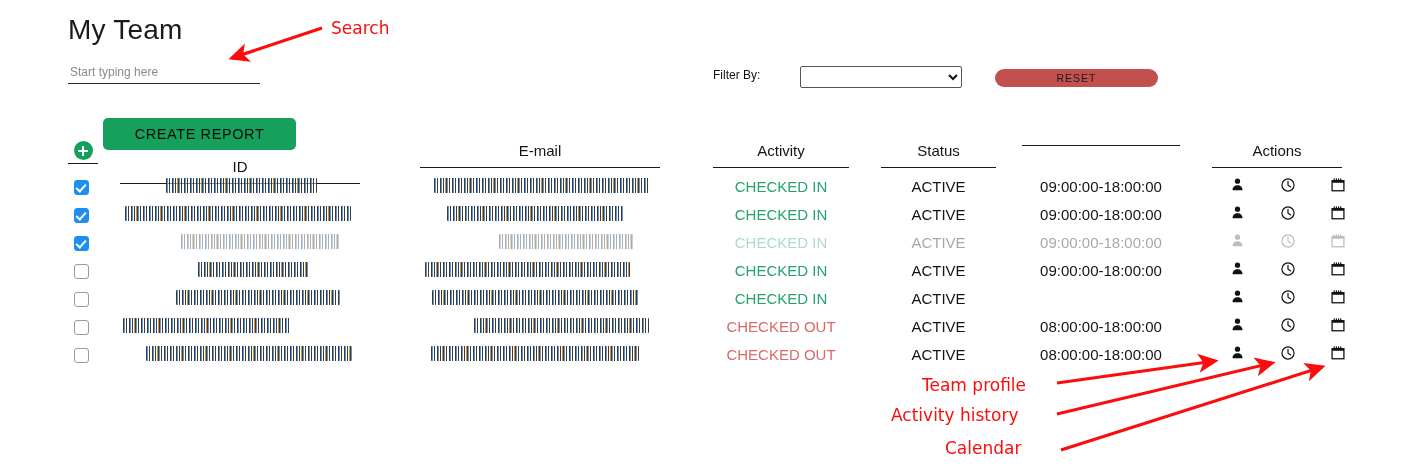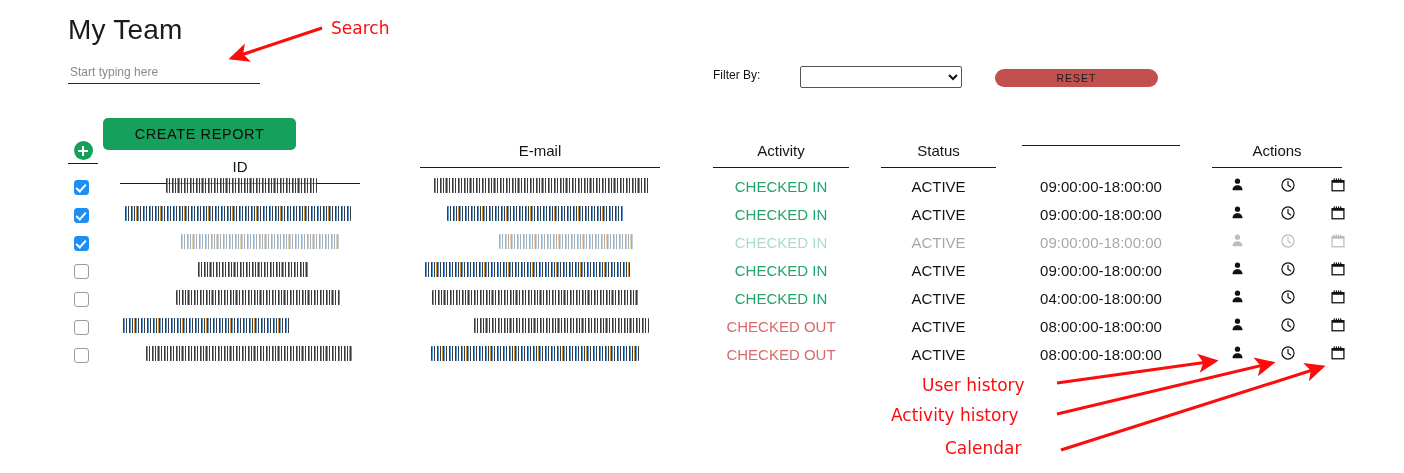--- a/index.html
+++ b/index.html
@@ -269,21 +269,20 @@
                 </g>
               </svg></span>
           </div>
         </div>
         <div class="row" style="top: 144px;">
           <div class="cb off"></div>
           <div class="redact" style="left: 176px; width: 164px;"></div>
           <div class="redact" style="left: 432px; width: 207px;"></div>
           <div class="cell act-in" style="left: 713px; width: 136px;">CHECKED IN</div>
           <div class="cell " style="left: 881px; width: 115px;">ACTIVE</div>
-          <div class="cell " style="left: 1022px; width: 158px;">04:00:00-18:00:00</div>
           <div class="icons" style="left: 1212px; width: 130px;">
             <span class="icn" style="left: 18px;"><svg viewBox="0 0 20 20" width="15" height="15">
                 <circle cx="10" cy="5.6" r="3.5" fill="#111"></circle>
                 <path d="M3.4 17.5c0-3.9 2.9-6.4 6.6-6.4s6.6 2.5 6.6 6.4z" fill="#111"></path>
               </svg></span>
             <span class="icn" style="left: 68px;"><svg viewBox="0 0 20 20" width="16" height="16">
                 <circle cx="10" cy="10" r="7.6" fill="none" stroke="#111" stroke-width="1.5"></circle>
                 <path d="M10 5.4V10.3l3.4 2.1" fill="none" stroke="#111" stroke-width="1.5" stroke-linecap="round"></path>
               </svg></span>
             <span class="icn" style="left: 118px;"><svg viewBox="0 0 20 20" width="16" height="16">
@@ -342,21 +341,21 @@
                 <g stroke="#111" stroke-width="1.5" stroke-linecap="round">
                   <path d="M5.3 2.3v2.6M8 2.3v2.6M10.7 2.3v2.6M13.4 2.3v2.6"></path>
                 </g>
               </svg></span>
           </div>
         </div>
       </div>
   </div>
 
   <div class="anno" id="anno-search" style="left:331px;top:18px;">Search</div>
-  <div class="anno" id="anno-user" style="left:922px;top:375px;">User history</div>
+  <div class="anno" id="anno-user" style="left:922px;top:375px;">Team profile</div>
   <div class="anno" id="anno-hist" style="left:891px;top:405px;">Activity history</div>
   <div class="anno" id="anno-cal" style="left:945px;top:438px;">Calendar</div>
 
   <svg class="arrows" viewBox="0 0 1404 473">
     <defs>
       <marker id="ah" markerWidth="7" markerHeight="7" refX="5.4" refY="3.1" orient="auto">
         <path d="M0,0 L6.6,3.1 L0,6.2 L1.6,3.1 z" fill="#fc0d0d"></path>
       </marker>
     </defs>
     <g stroke="#fc0d0d" stroke-width="3.1" fill="none" marker-end="url(#ah)">

